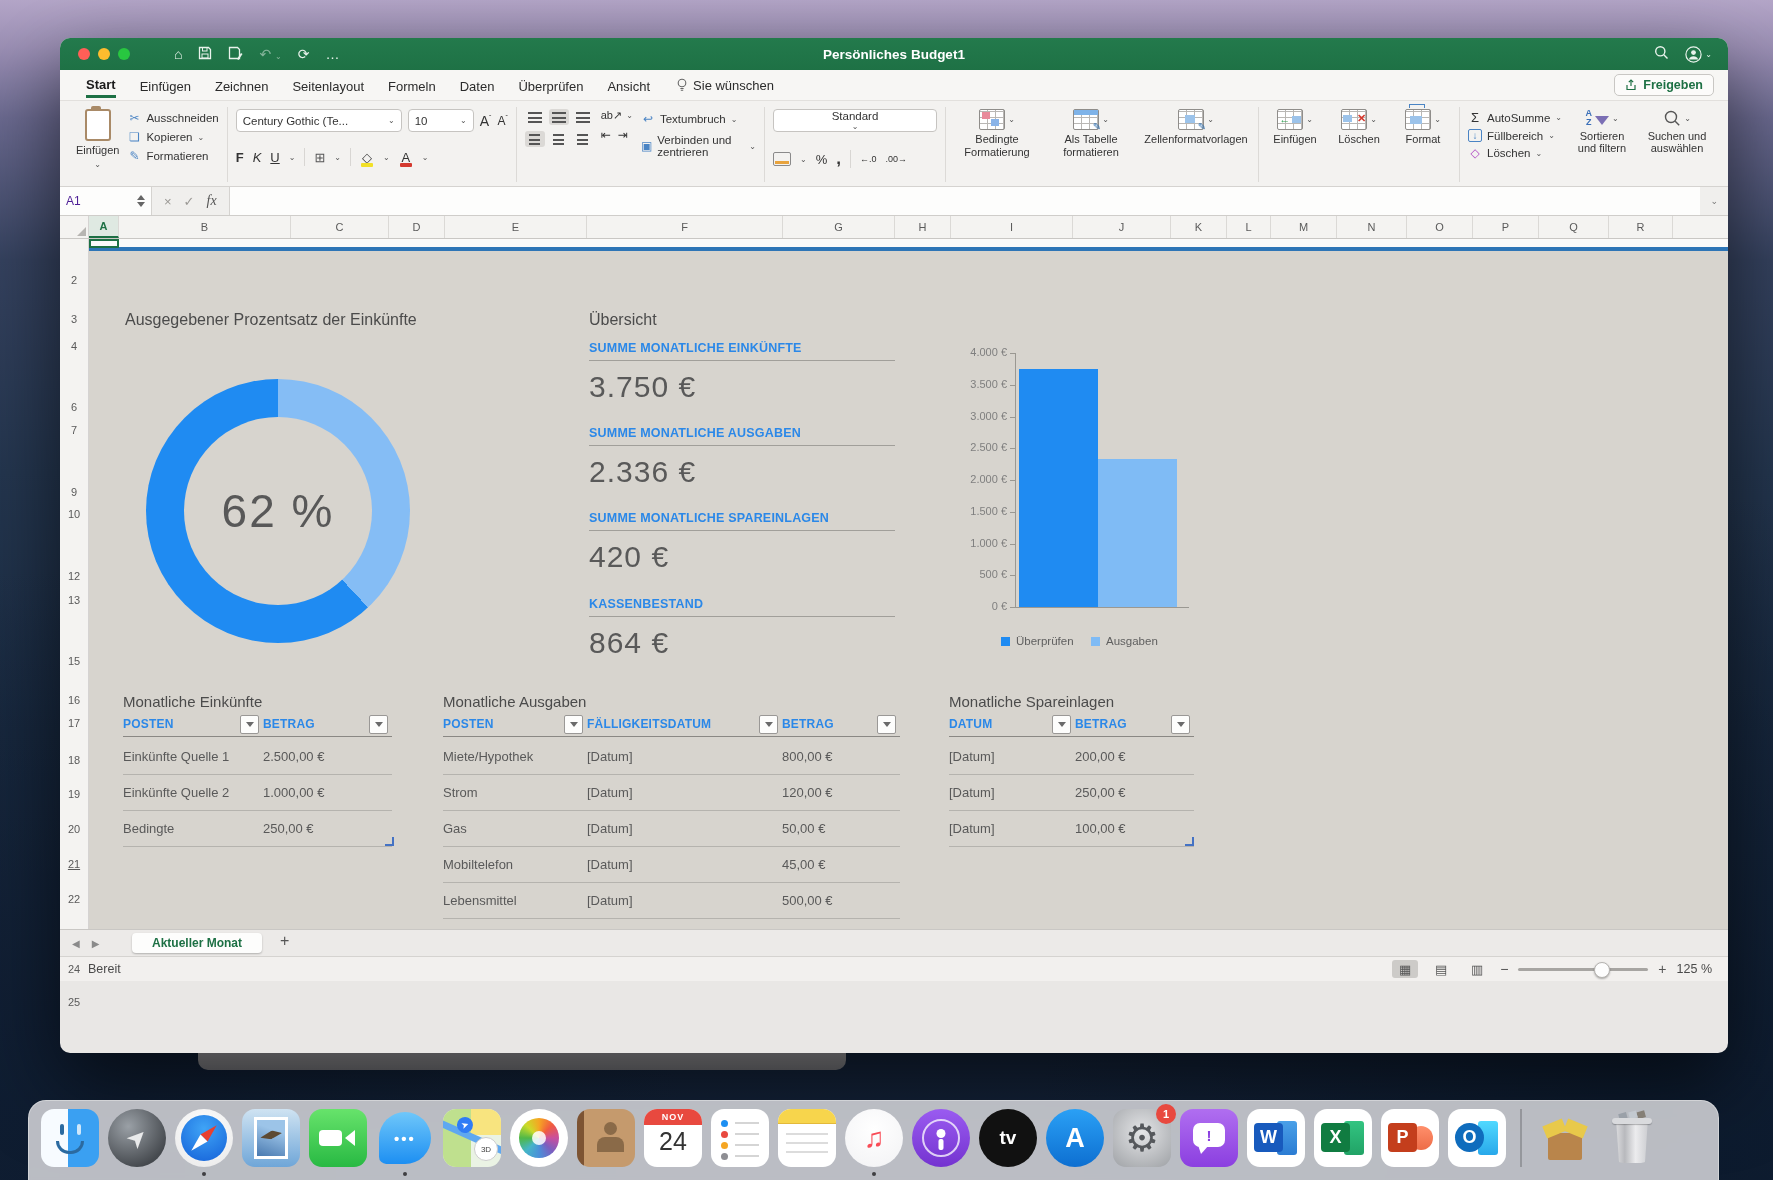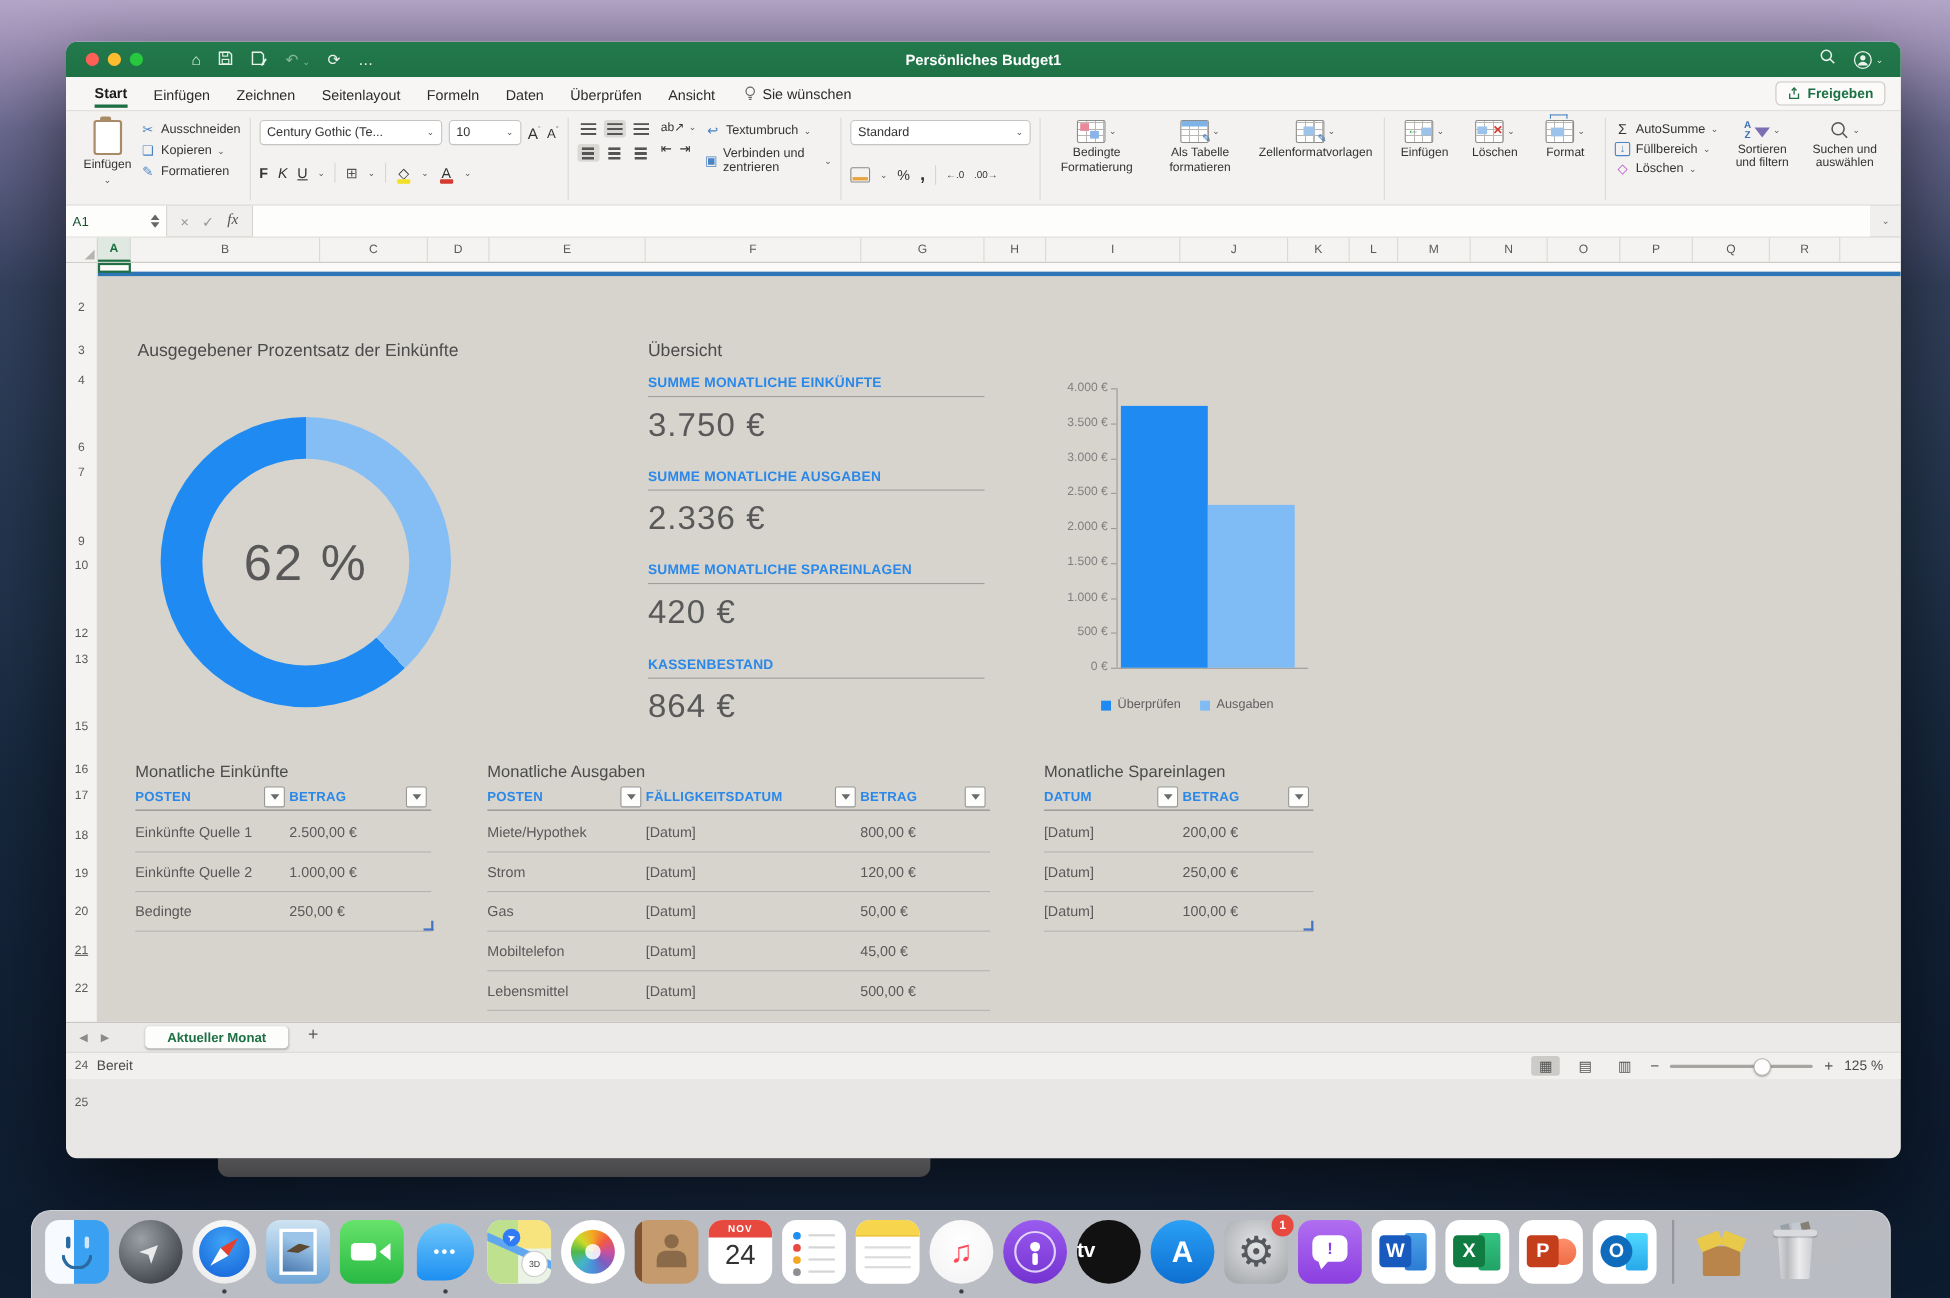--- a/index.html
+++ b/index.html
@@ -67,21 +67,21 @@
   .curr{width:16px;height:12px;border:1px solid #8a8a8a;border-radius:2px;position:relative;}
   .curr::after{content:"";position:absolute;left:1px;right:1px;bottom:1px;height:3px;background:#e8a33d;}
   .decic{font-size:9px;letter-spacing:0;color:#333;}
   .stylebtn{display:flex;flex-direction:column;align-items:center;gap:3px;font-size:11px;color:#333;width:86px;text-align:center;line-height:1.15;}
   .cellbtn{display:flex;flex-direction:column;align-items:center;gap:3px;font-size:11px;color:#333;width:56px;text-align:center;}
   .editcol{display:flex;flex-direction:column;gap:4px;margin-top:1px;}
   .funnel{display:inline-block;width:0;height:0;border-left:7px solid transparent;border-right:7px solid transparent;border-top:9px solid #7b6fb4;position:relative;top:2px;}
   .az{font-size:9px;font-weight:bold;color:#3a6fb8;line-height:1;display:inline-flex;flex-direction:column;}
   
   .fbar{height:28px;background:#f0efed;border-bottom:1px solid #cfcdca;display:flex;align-items:center;}
-  .namebox{width:92px;height:100%;background:#fdfdfc;border-right:1px solid #d5d3d0;display:flex;align-items:center;padding:0 6px;box-sizing:border-box;font-size:12px;color:#14532d;justify-content:space-between;}
+  .namebox{width:92px;height:100%;background:#fdfdfc;border-right:1px solid #d5d3d0;display:flex;align-items:center;padding:0 6px;box-sizing:border-box;font-size:12px;color:#4c1d95;justify-content:space-between;}
   .spin{display:flex;flex-direction:column;gap:2px;}
   .spin b{width:0;height:0;border-left:4px solid transparent;border-right:4px solid transparent;}
   .spin .up{border-bottom:5px solid #666;}
   .spin .dn{border-top:5px solid #666;}
   .fbtns{display:flex;align-items:center;gap:12px;padding:0 12px;color:#9a9894;font-size:13px;}
   .fx{font-family:"Liberation Serif",serif;font-style:italic;color:#555;font-size:14px;}
   .finput{flex:1;height:100%;background:#fdfdfc;border-left:1px solid #d5d3d0;}
   .fchev{padding:0 10px;color:#777;font-size:9px;}
   
   .sheet{display:flex;flex-direction:column;height:713px;}
@@ -192,21 +192,21 @@
     box-shadow:0 11px 0 #e8493f,0 22px 0 #f5a623,0 33px 0 #8e8e93;}
   .ic-reminders .lines{position:absolute;left:24px;top:13px;width:24px;height:2px;background:#d5d5d5;box-shadow:0 11px 0 #d5d5d5,0 22px 0 #d5d5d5,0 33px 0 #d5d5d5;}
   .ic-notes{background:#fff;overflow:hidden;}
   .ic-notes .top{position:absolute;left:0;right:0;top:0;height:14px;background:#f7d54c;border-bottom:1px solid #e3b93a;}
   .ic-notes .lines{position:absolute;left:8px;top:24px;width:42px;height:2px;background:#dcdcdc;box-shadow:0 9px 0 #dcdcdc,0 18px 0 #dcdcdc;}
   .ic-music{background:radial-gradient(circle at 50% 35%,#ffffff,#f2f2f4);display:flex;align-items:center;justify-content:center;color:#f94c57;font-size:28px;}
   .ic-podcasts{background:linear-gradient(180deg,#9a5bf0,#7433d0);}
   .ic-podcasts .ring{position:absolute;left:50%;top:50%;width:34px;height:34px;border:2px solid rgba(255,255,255,.75);border-radius:50%;transform:translate(-50%,-50%);}
   .ic-podcasts .head{position:absolute;left:50%;top:20px;width:9px;height:9px;border-radius:50%;background:#fff;transform:translateX(-50%);}
   .ic-podcasts .stem{position:absolute;left:50%;top:30px;width:5px;height:11px;border-radius:2px;background:#fff;transform:translateX(-50%);}
-  .ic-appletv{background:#111;display:flex;align-items:center;color:#fff;font-size:19px;font-weight:600;}
+  .ic-appletv{background:#111;display:flex;align-items:center;justify-content:center;color:#fff;font-size:19px;font-weight:600;}
   .ic-appstore{background:linear-gradient(180deg,#2aa0f5,#0d6fd1);display:flex;align-items:center;justify-content:center;color:#fff;font-size:27px;font-weight:bold;}
   .ic-sysprefs{background:radial-gradient(circle at 50% 40%,#e4e5e7,#9fa2a6);display:flex;align-items:center;justify-content:center;color:#55585c;font-size:38px;}
   .badge{position:absolute;top:-5px;right:-5px;width:20px;height:20px;border-radius:50%;background:#e8493f;color:#fff;font-size:11px;font-weight:bold;display:flex;align-items:center;justify-content:center;}
   .ic-feedback{background:linear-gradient(180deg,#b06ef0,#8b3fe0);}
   .ic-feedback .bub{position:absolute;left:13px;top:14px;width:32px;height:24px;background:#fff;border-radius:7px;display:flex;align-items:center;justify-content:center;color:#8b3fe0;font-size:15px;font-weight:bold;}
   .ic-feedback .tail{position:absolute;left:18px;top:36px;border-left:3px solid transparent;border-right:8px solid transparent;border-top:9px solid #fff;}
   .ic-office{background:#fff;overflow:hidden;}
   .ic-office .doc{position:absolute;right:8px;top:12px;width:20px;height:34px;border-radius:3px;}
   .ic-office .lsq{position:absolute;left:7px;top:14px;width:29px;height:29px;border-radius:4px;color:#fff;font-size:18px;font-weight:bold;display:flex;align-items:center;justify-content:center;}
   .ic-installer{background:transparent;}
@@ -398,21 +398,21 @@
           </div>
         <div class="sm">
             <span class="smi">▣</span>
             <span>Verbinden und zentrieren</span> 
             <span class="chev">⌄</span>
           </div>
       </div>
     </div>
 
     <div class="rgroup" style="flex-direction:column;">
-      <div class="select" style="width:150px;">
+      <div class="select" style="width:150px;flex-direction:column;">
           <span>Standard</span>
           <span class="chev">⌄</span>
         </div>
       <div class="numrow2">
         <span class="curr"></span>
           <span class="chev">⌄</span>
         <span>%</span>
         <span style="font-size:17px;font-weight:bold;">,</span>
         <span class="vsep"></span>
         <span class="decic">←.0</span>

